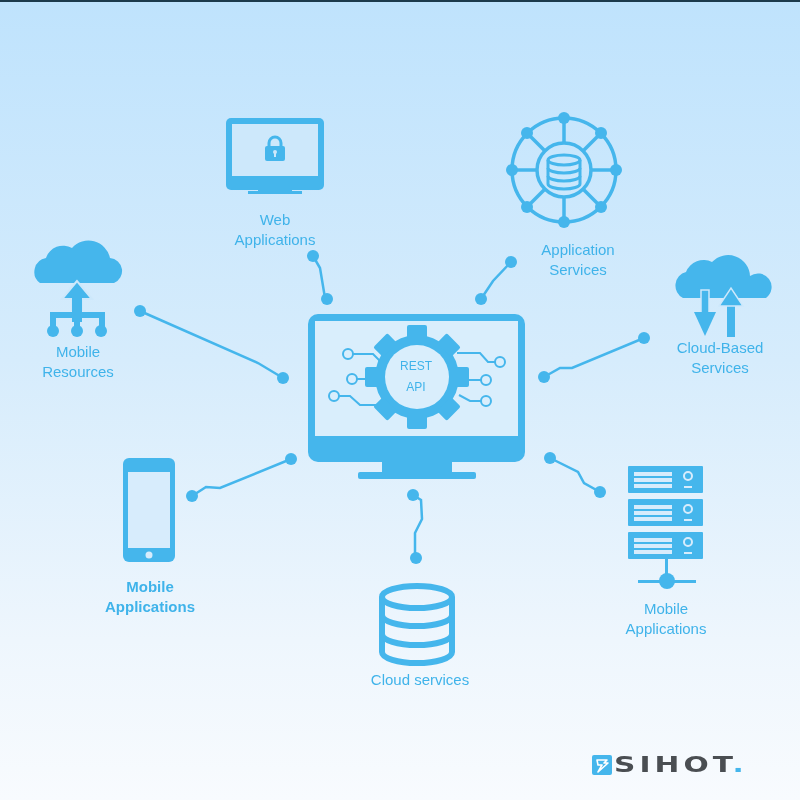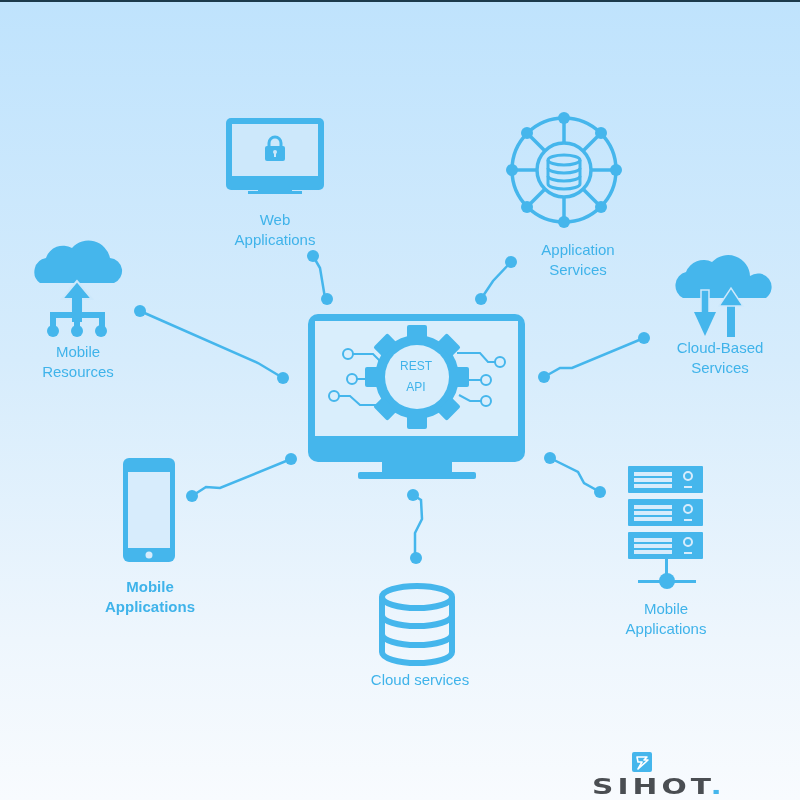--- a/index.html
+++ b/index.html
@@ -11,21 +11,21 @@
   .topbar { position: absolute; left: 0; top: 0; width: 800px; height: 2px; background: #1c3a4c; }
   svg.diagram { position: absolute; left: 0; top: 0; }
   .label {
     position: absolute; color: #3fb3ea; font-size: 15px; line-height: 20px;
     text-align: center; transform: translateX(-50%); white-space: nowrap;
   }
   .api-label {
     position: absolute; color: #3fb3ea; font-size: 12px; line-height: 21px;
     text-align: center; transform: translateX(-50%); white-space: nowrap;
   }
-  .logo { position: absolute; left: 592px; top: 752px; display: flex; align-items: center; gap: 2px; flex-direction: column; }
+  .logo { position: absolute; left: 592px; top: 752px; display: flex; align-items: center; gap: 2px; }
   .logo-mark { width: 20px; height: 20px; background: #45b6ec; border-radius: 2px; position: relative; }
   .logo-text { font-family: "DejaVu Sans", sans-serif; font-size: 22px; letter-spacing: 3px; color: #4a4e52; font-weight: bold; transform: scaleX(1.35); transform-origin: left center; }
   .logo-dot { color: #45b6ec; }
 </style>
 </head>
 <body>
 
 <div class="topbar"></div>
 
 <svg class="diagram" width="800" height="800" viewBox="0 0 800 800">

